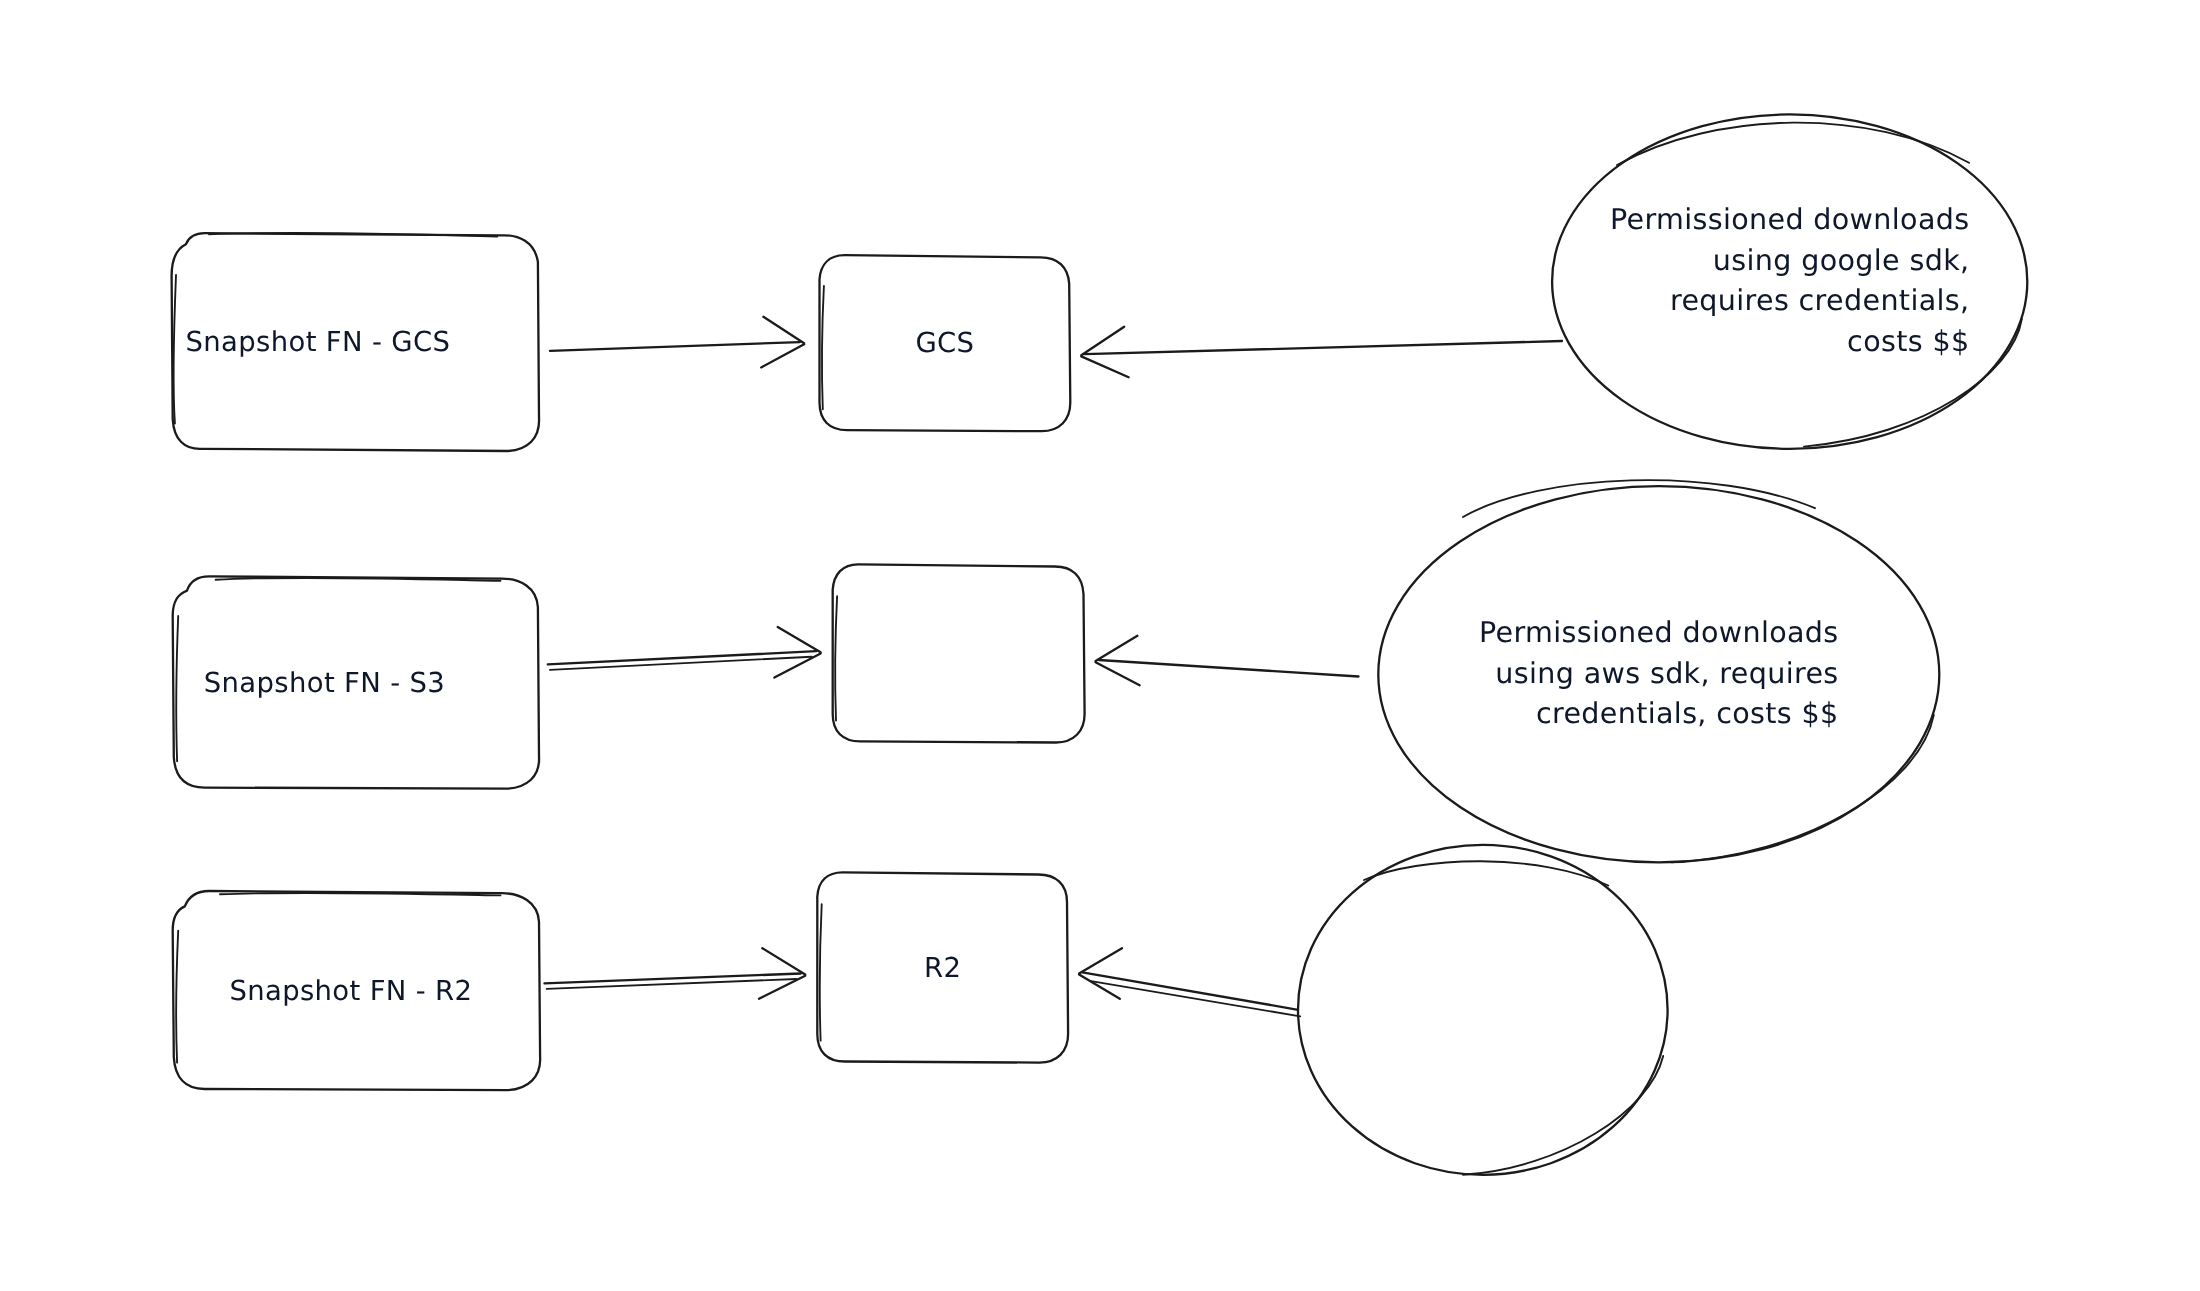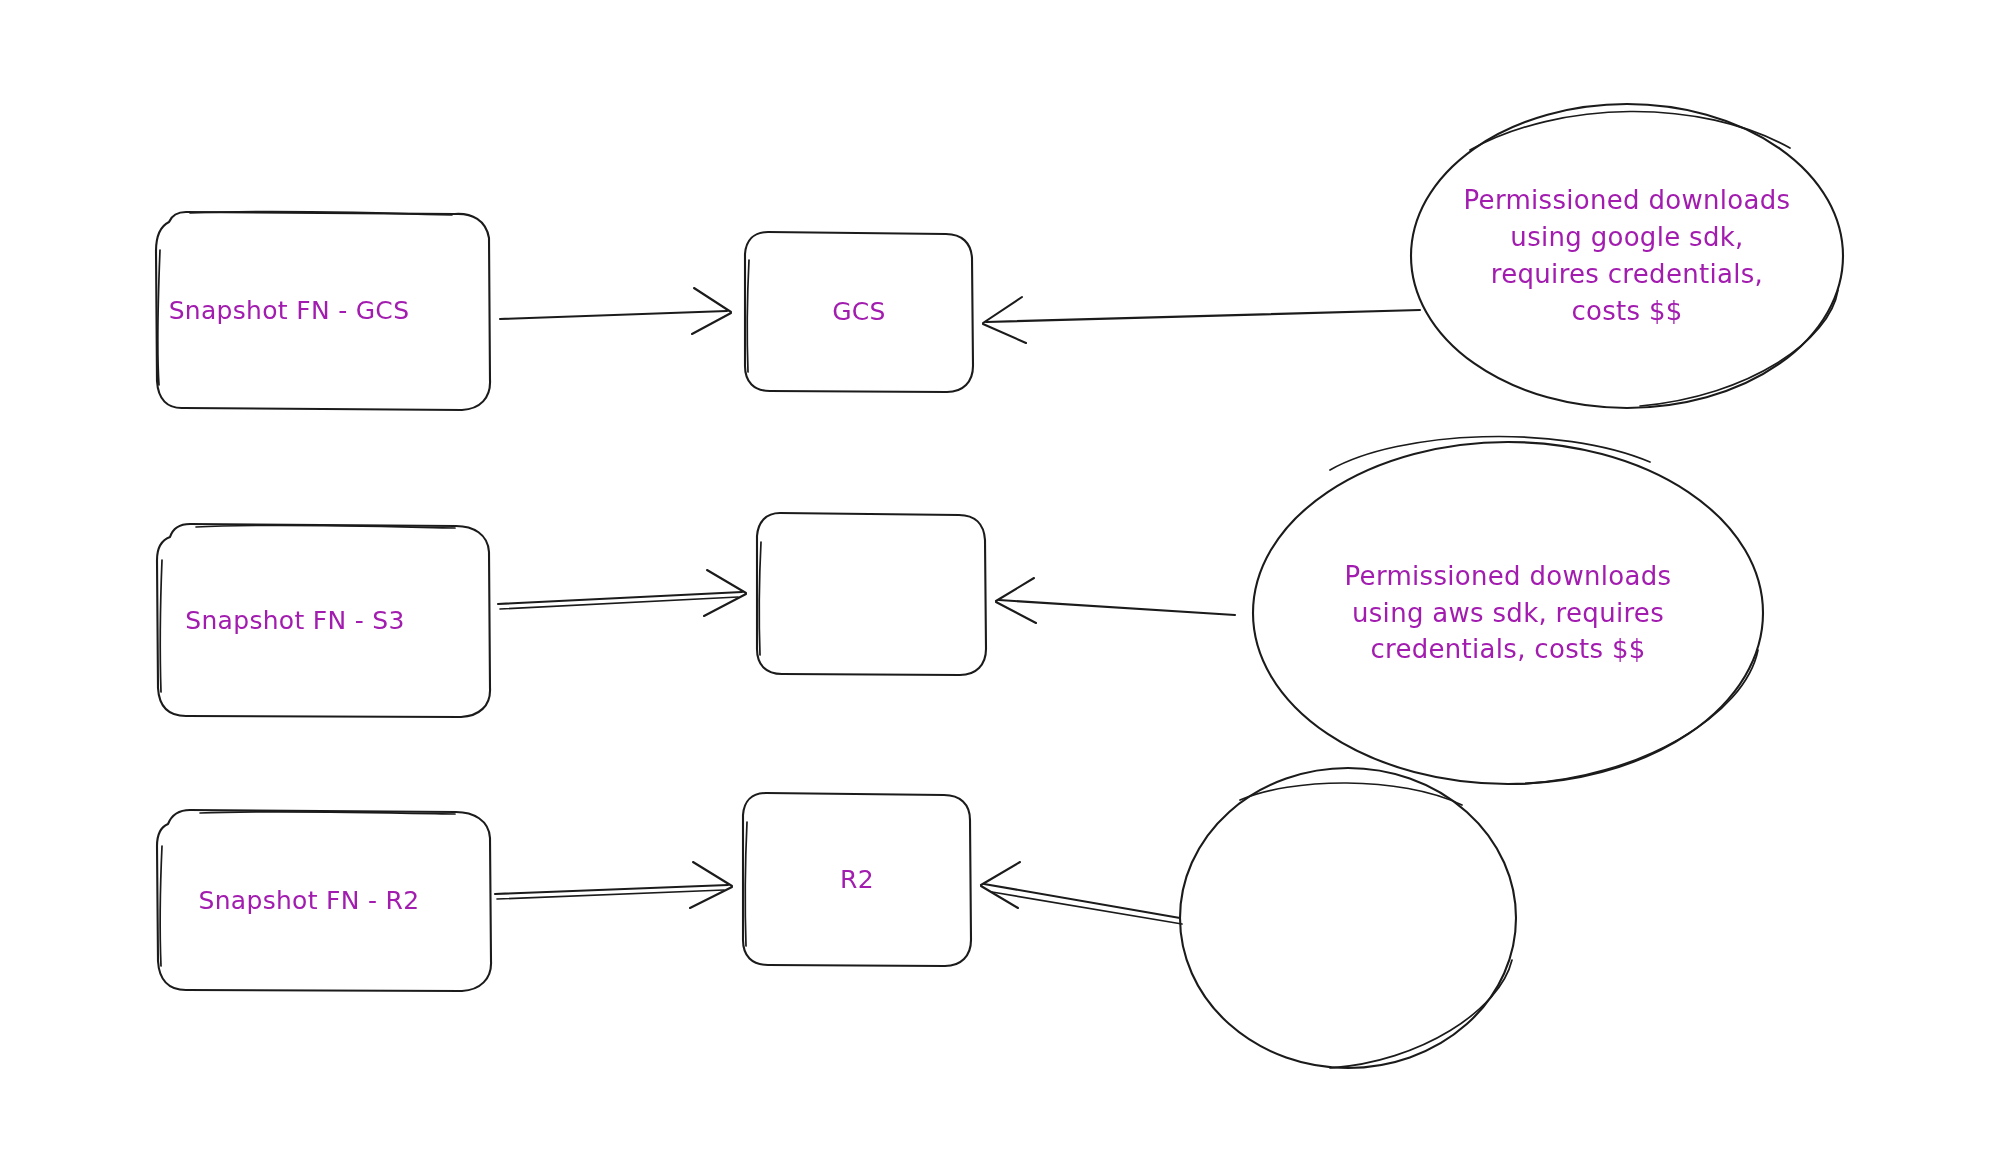--- a/index.html
+++ b/index.html
@@ -38,22 +38,22 @@
     stroke-width: 1.7;
     stroke-linecap: round;
     stroke-linejoin: round;
   }
   .node-label,
   .note-label {
     position: absolute;
     display: flex;
     align-items: center;
     justify-content: center;
-    text-align: center;
-    color: #a21caf;
+    text-align: right;
+    color: #0f172a;
     font-family: "DejaVu Sans", sans-serif;
     letter-spacing: 0.3px;
     pointer-events: none;
     white-space: pre-line;
   }
   .node-label {
     font-size: 25px;
     line-height: 1.25;
   }
   .note-label {
@@ -175,18 +175,18 @@
 requires credentials,
 costs $$</div>
 
   <div class="node-label" style="left:157px; top:524px; width:276px; height:193px;">Snapshot FN - S3</div>
 
 
   <div class="note-label" style="left:1290px; top:532px; width:436px; height:162px;">Permissioned downloads
 using aws sdk, requires
 credentials, costs $$</div>
 
-  <div class="node-label" style="left:147px; top:810px; width:324px; height:181px;">Snapshot FN - R2</div>
+  <div class="node-label" style="left:157px; top:810px; width:324px; height:181px;">Snapshot FN - R2</div>
 
   <div class="node-label" style="left:743px; top:793px; width:228px; height:173px;">R2</div>
 
 
 </div>
 
 </body></html>

